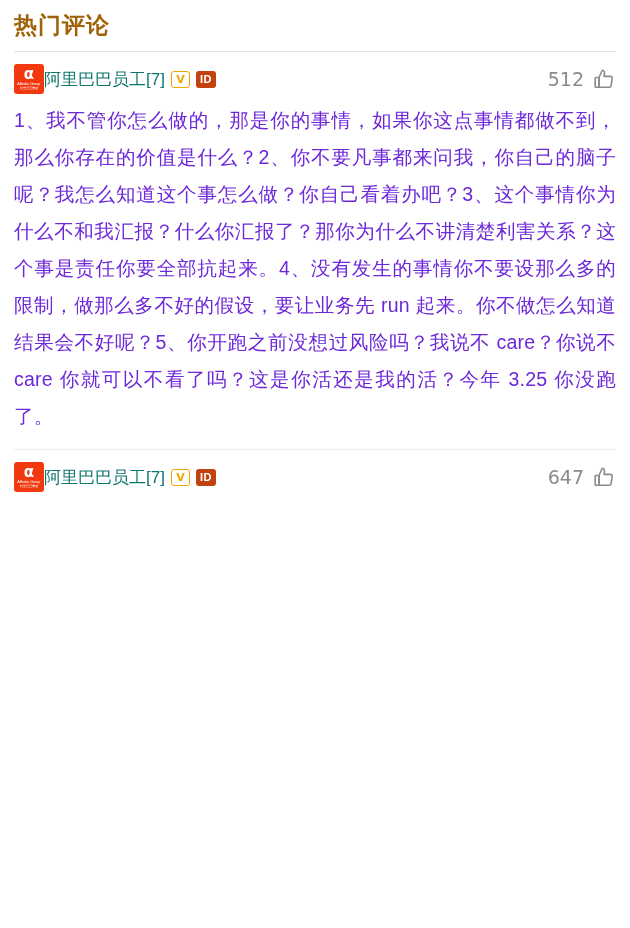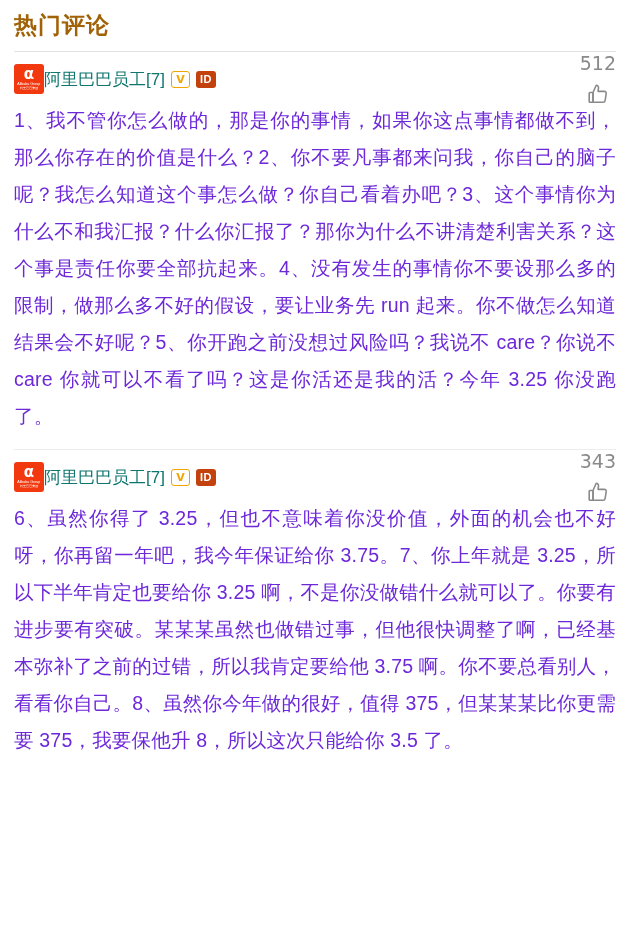--- a/index.html
+++ b/index.html
@@ -110,21 +110,20 @@
     align-items: center;
     justify-content: center;
     box-sizing: border-box;
     letter-spacing: 0.5px;
   }
   .like-group {
     margin-left: auto;
     display: flex;
     align-items: center;
     gap: 8px;
-    flex-direction: column;
   }
   .like-count {
     font-size: 19px;
     color: #8a8a8a;
     font-family: "DejaVu Sans", sans-serif;
   }
   .thumb-icon {
     width: 24px;
     height: 24px;
     display: block;
@@ -181,25 +180,24 @@
     <div class="comment-head">
       <div class="avatar">
         <div class="mark">α</div>
         <div class="brand">Alibaba Group</div>
         <div class="brand2">阿里巴巴集团</div>
       </div>
       <div class="username">阿里巴巴员工[7]</div>
       <div class="badge-v">V</div>
       <div class="badge-id">ID</div>
       <div class="like-group">
-        <span class="like-count">343</span>
+        <span class="like-count">647</span>
         <span class="thumb-icon">
           <svg viewBox="0 0 24 24" width="24" height="24" fill="none" stroke="#8a8a8a" stroke-width="1.6" stroke-linejoin="round">
             <path d="M7 10.5 L10.2 3.2 C11.6 3.3 12.6 4.3 12.5 5.7 L12.1 9.4 L18.4 9.4 C19.6 9.4 20.4 10.4 20.2 11.5 L19.1 18.6 C18.95 19.6 18.1 20.3 17.1 20.3 L7 20.3 Z"></path>
             <rect x="3.2" y="10.5" width="3.8" height="9.8" rx="0.8"></rect>
           </svg>
         </span>
       </div>
     </div>
-    <div class="comment-body">6、虽然你得了 3.25，但也不意味着你没价值，外面的机会也不好呀，你再留一年吧，我今年保证给你 3.75。7、你上年就是 3.25，所以下半年肯定也要给你 3.25 啊，不是你没做错什么就可以了。你要有进步要有突破。某某某虽然也做错过事，但他很快调整了啊，已经基本弥补了之前的过错，所以我肯定要给他 3.75 啊。你不要总看别人，看看你自己。8、虽然你今年做的很好，值得 375，但某某某比你更需要 375，我要保他升 8，所以这次只能给你 3.5 了。</div>
   </div>
 
 </div>
 
 </body></html>

